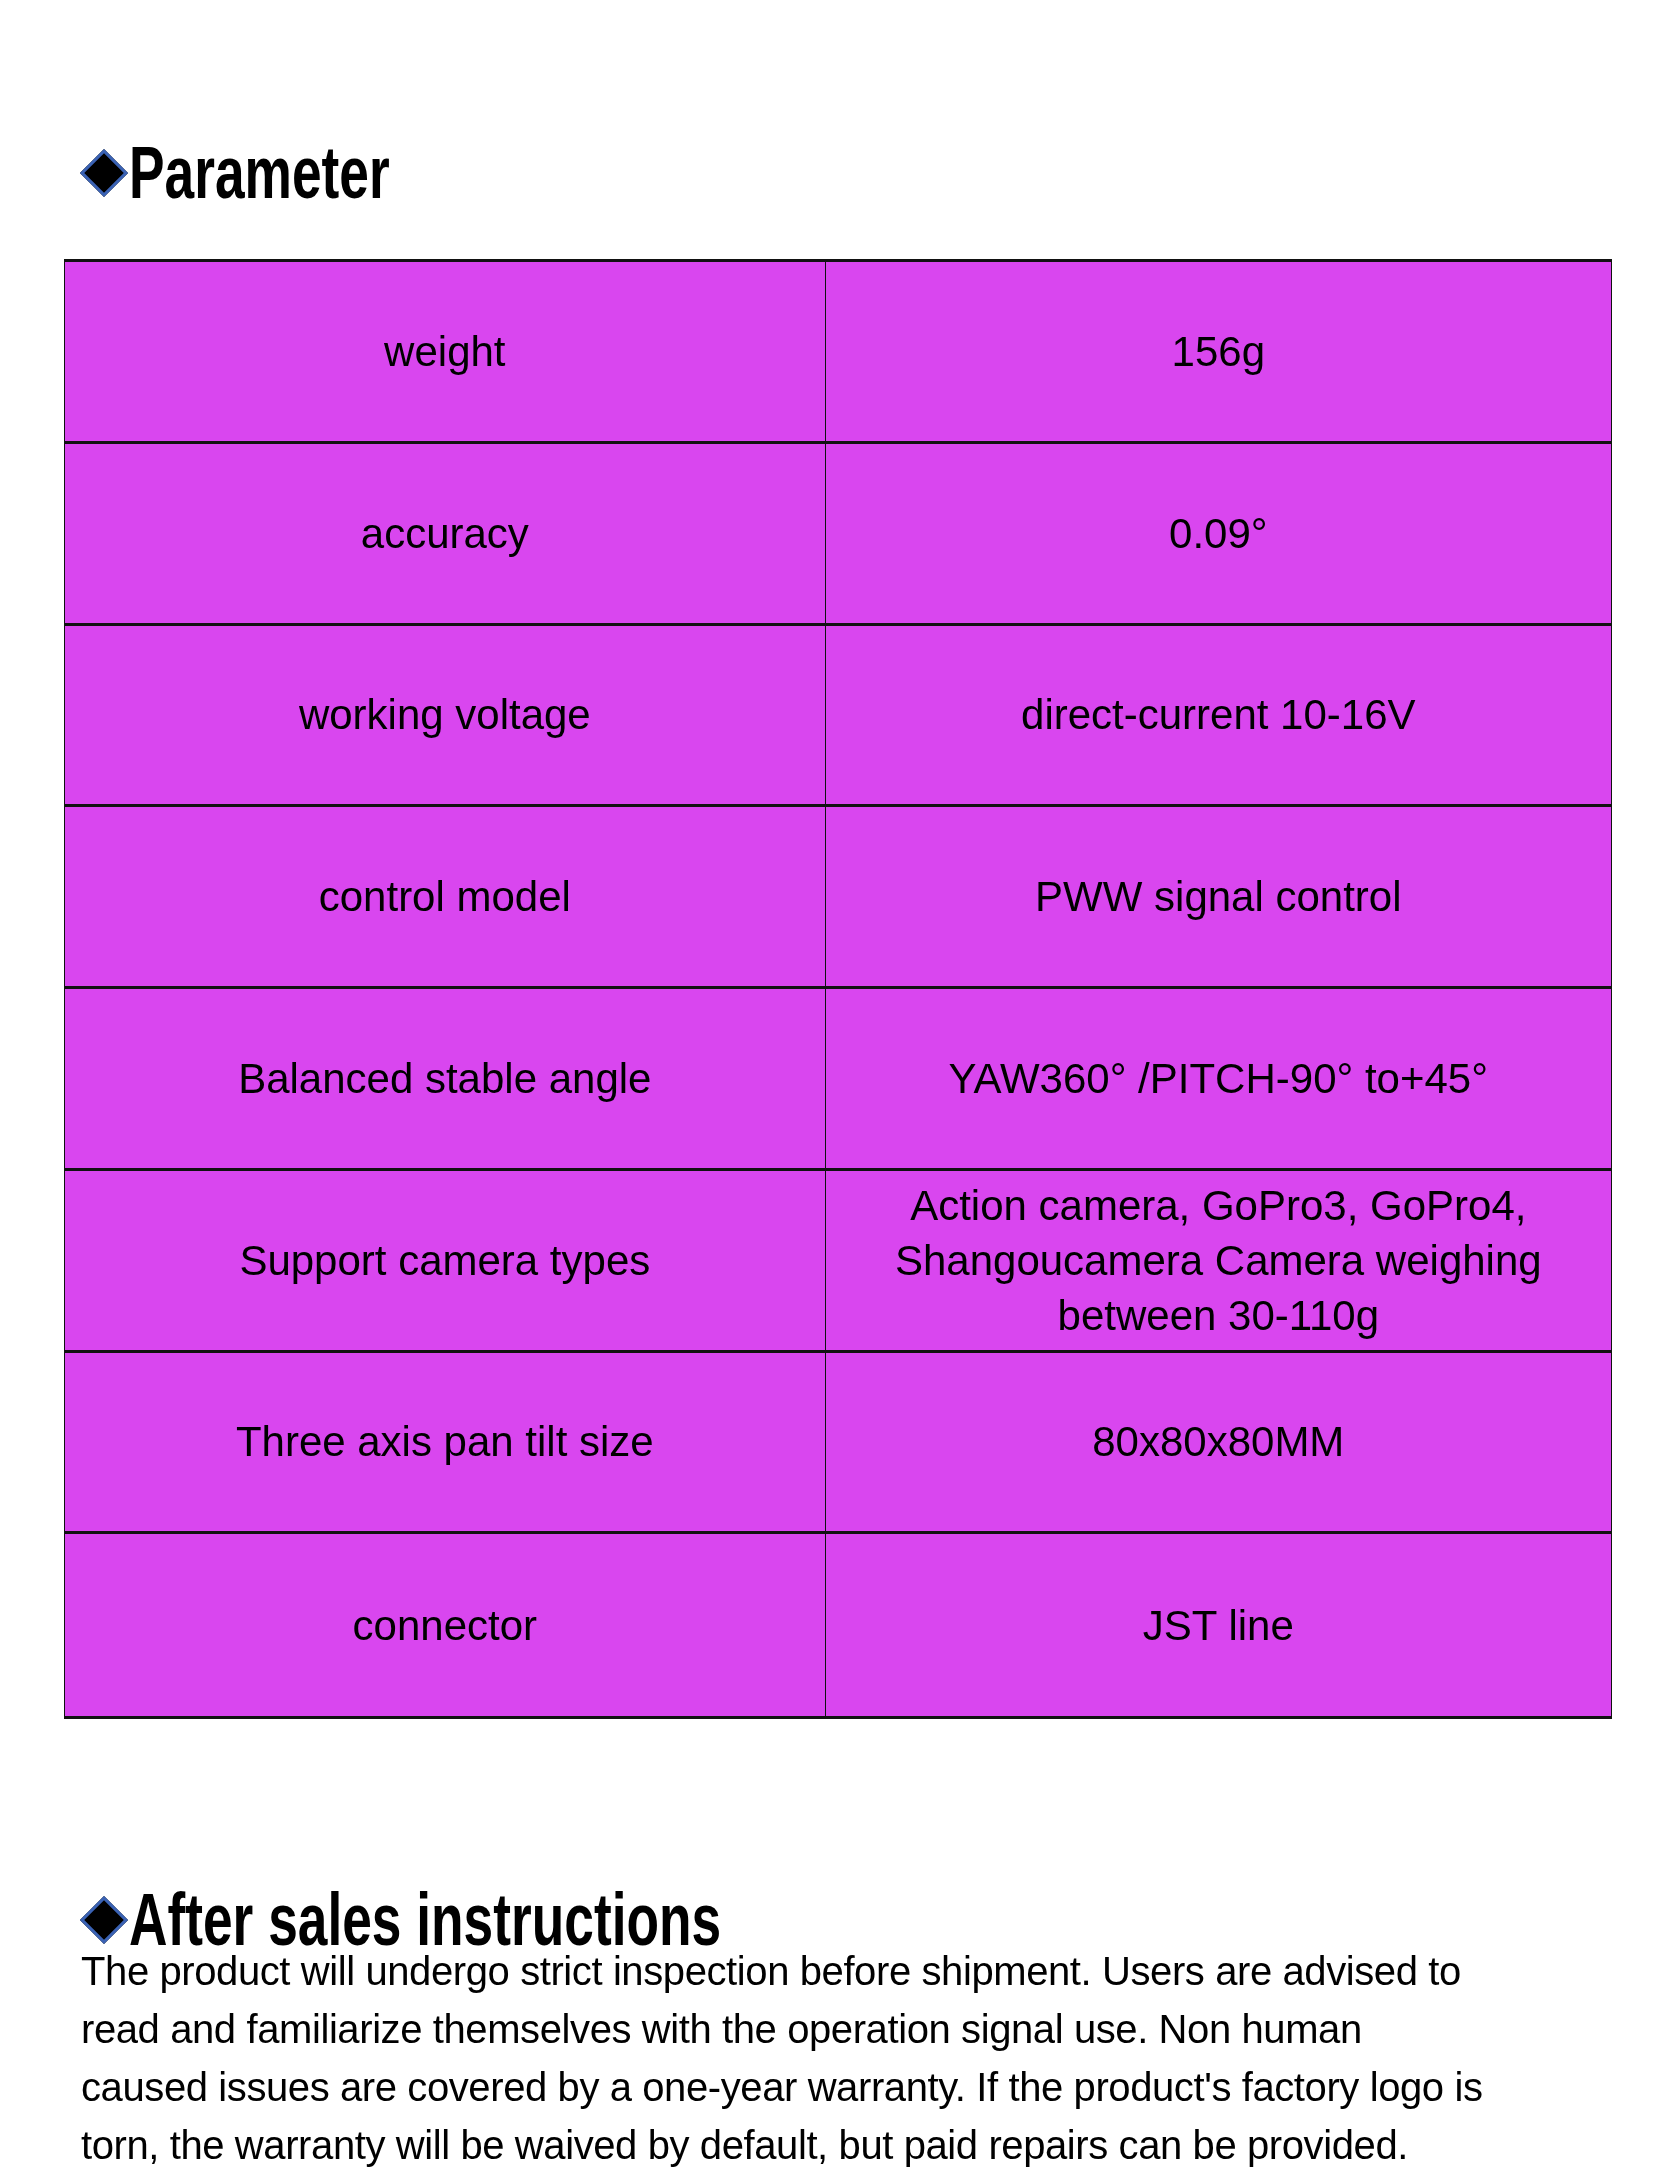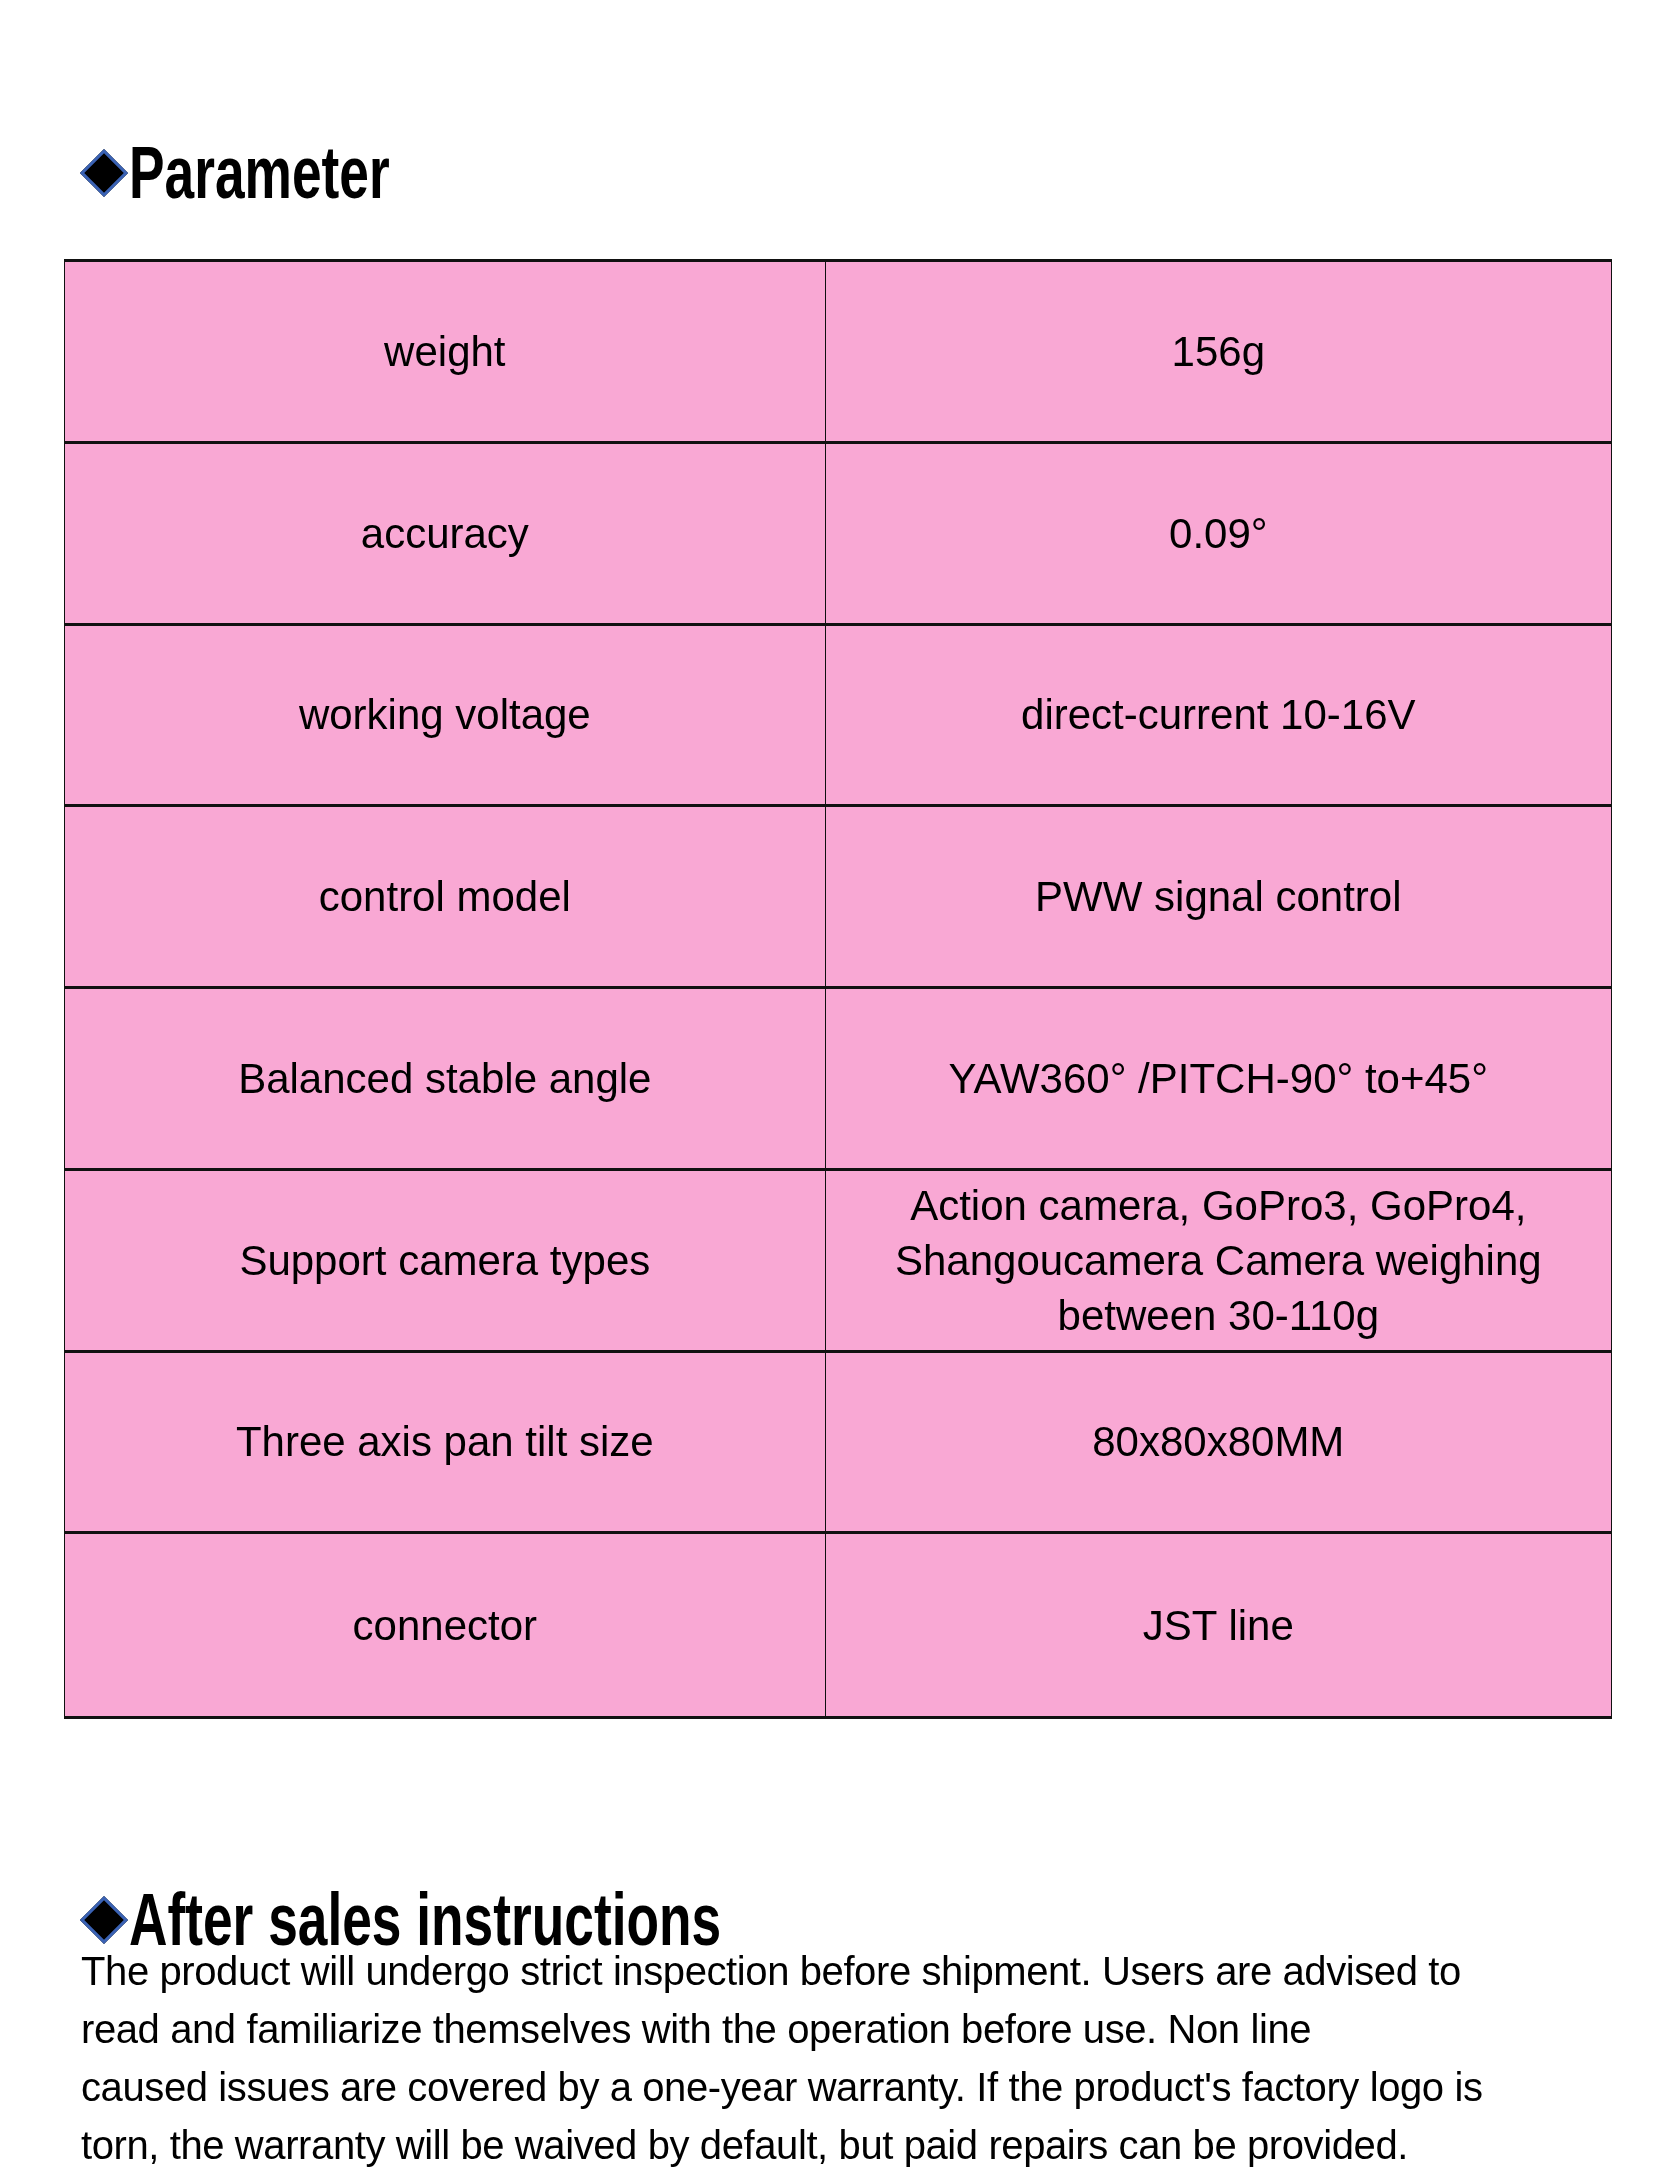--- a/index.html
+++ b/index.html
@@ -50,21 +50,21 @@
     top: 259px;
     width: 1548px;
     height: 1460px;
     border-top: 3.5px solid #111111;
     border-bottom: 3.5px solid #111111;
     border-left: 1.7px solid #111111;
     border-right: 1.7px solid #111111;
     display: grid;
     grid-template-rows: repeat(8, 1fr);
     box-sizing: border-box;
-    background: #f9a8d4;
+    background: #d946ef;
   }
   .trow {
     display: grid;
     grid-template-columns: 49.2% 50.8%;
     border-bottom: 3.5px solid #111111;
   }
   .trow:last-child { border-bottom: none; }
   .cell {
     display: flex;
     flex-direction: column;
@@ -141,19 +141,19 @@
     </div>
   </div>
 
   <div class="section-heading h-aftersales">
     <div class="diamond"></div>
     <div class="heading-text">After sales instructions</div>
   </div>
 
   <div class="aftersales-paragraph">
     <div class="para-line">The product will undergo strict inspection before shipment. Users are advised to</div>
-    <div class="para-line">read and familiarize themselves with the operation before use. Non line</div>
+    <div class="para-line">read and familiarize themselves with the operation signal use. Non human</div>
     <div class="para-line">caused issues are covered by a one-year warranty. If the product's factory logo is</div>
     <div class="para-line">torn, the warranty will be waived by default, but paid repairs can be provided.</div>
   </div>
 
 </div>
 
 
 </body></html>

